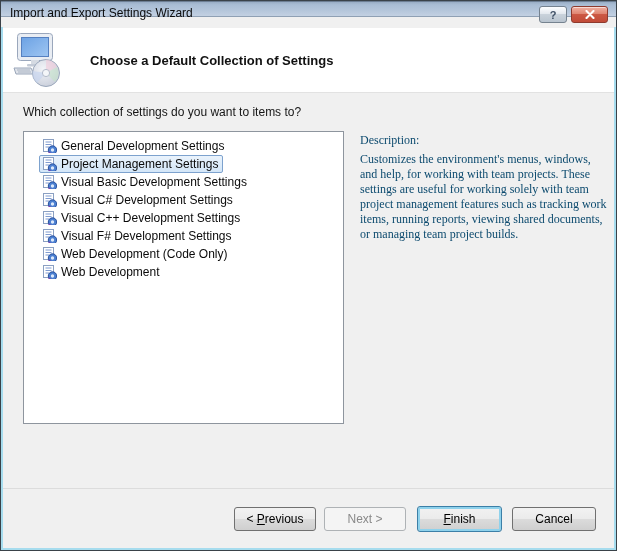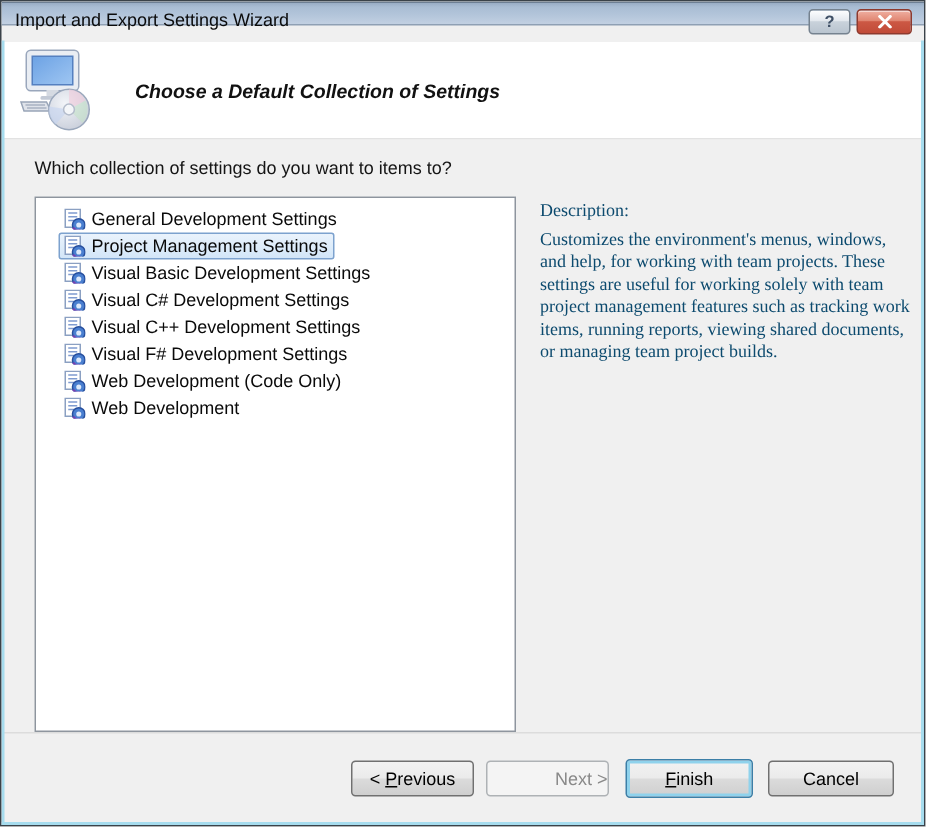--- a/index.html
+++ b/index.html
@@ -43,28 +43,28 @@
   }
   .close-btn svg { display:block; }
 
   
   .header {
     position:absolute; left:1px; right:1px; top:27px; height:65px;
     background:#ffffff; border-bottom:1px solid #e2e2e2; z-index:2;
   }
   .header-icon { position:absolute; left:9px; top:3px; }
   .header-title {
-    position:absolute; left:88px; top:25px; font-weight:bold; font-size:13px; color:#111;font-style:italic;
+    position:absolute; left:88px; top:25px; font-weight:bold; font-size:13px; color:#111;
   }
 
   
   .question { position:absolute; left:22px; top:104px; color:#151515; }
 
   .listbox {
-    position:absolute; left:22px; top:130px; width:321px; height:357px;
+    position:absolute; left:22px; top:130px; width:321px; height:293px;
     background:#ffffff; border:1px solid #8e959e; padding-top:5px; z-index:2;
   }
   .list-item { height:18px; margin-left:15px; display:flex; align-items:center; }
   .item-inner {
     display:inline-flex; align-items:center; gap:4px;
     padding:0 4px 0 2px; height:18px;
     border:1px solid transparent; border-radius:2px; cursor:default;
   }
   .list-item.selected .item-inner {
     background:linear-gradient(#eaf3fc, #d3e6f8);
@@ -81,21 +81,21 @@
   .footer-sep { position:absolute; left:1px; right:1px; top:487px; height:1px; background:#dcdcdc; }
 
   .btn {
     position:absolute; top:506px; height:24px; border:1px solid #707070; border-radius:3px;
     background:linear-gradient(#f2f2f2, #ebebeb 48%, #dbdbdb 52%, #cfcfcf);
     font-family:"Liberation Sans", sans-serif; font-size:12px; color:#000;
     display:flex; align-items:center; justify-content:center; cursor:pointer;
   }
   .btn span { white-space:pre; }
   .btn-previous { left:233px; width:82px; }
-  .btn-next { left:323px; width:82px;justify-content:flex-end; }
+  .btn-next { left:323px; width:82px; }
   .btn-finish {
     left:416px; width:85px; top:505px; height:26px;
     border:1px solid #3c7fa7;
     box-shadow:inset 0 0 0 2px #8fd2ec;
   }
   .btn-cancel { left:511px; width:84px; }
   .btn.disabled {
     background:#f4f4f4; border-color:#aeb2b5; color:#898989; cursor:default;
   }
   .mnemonic { text-decoration:underline; }

